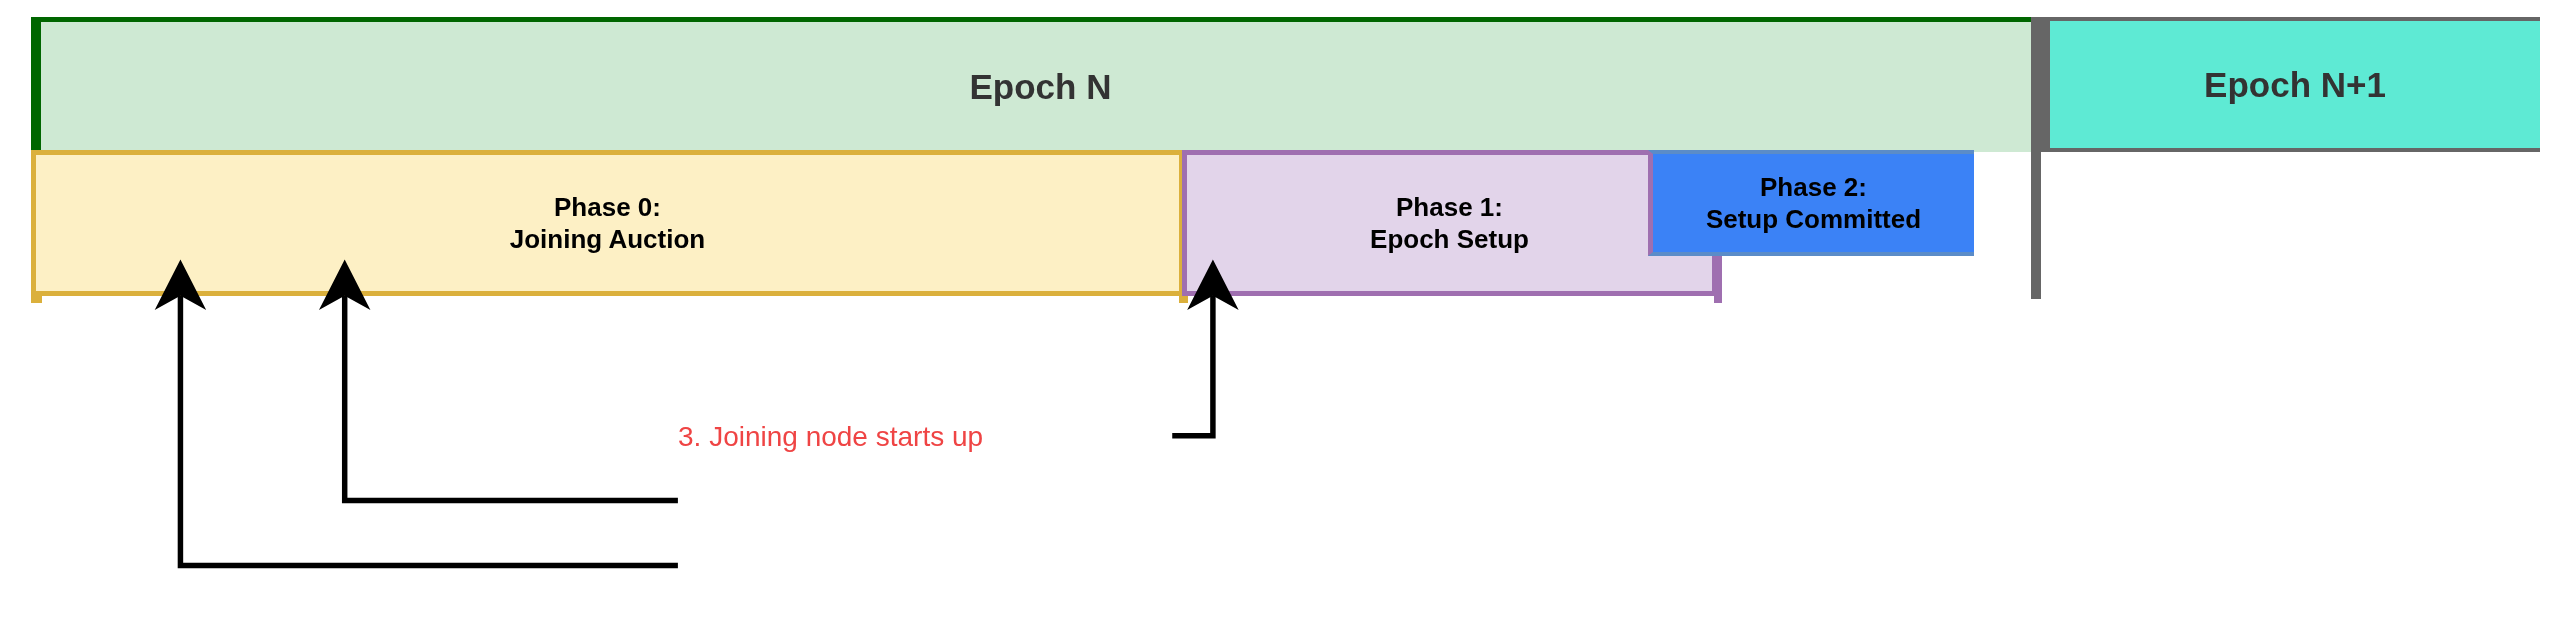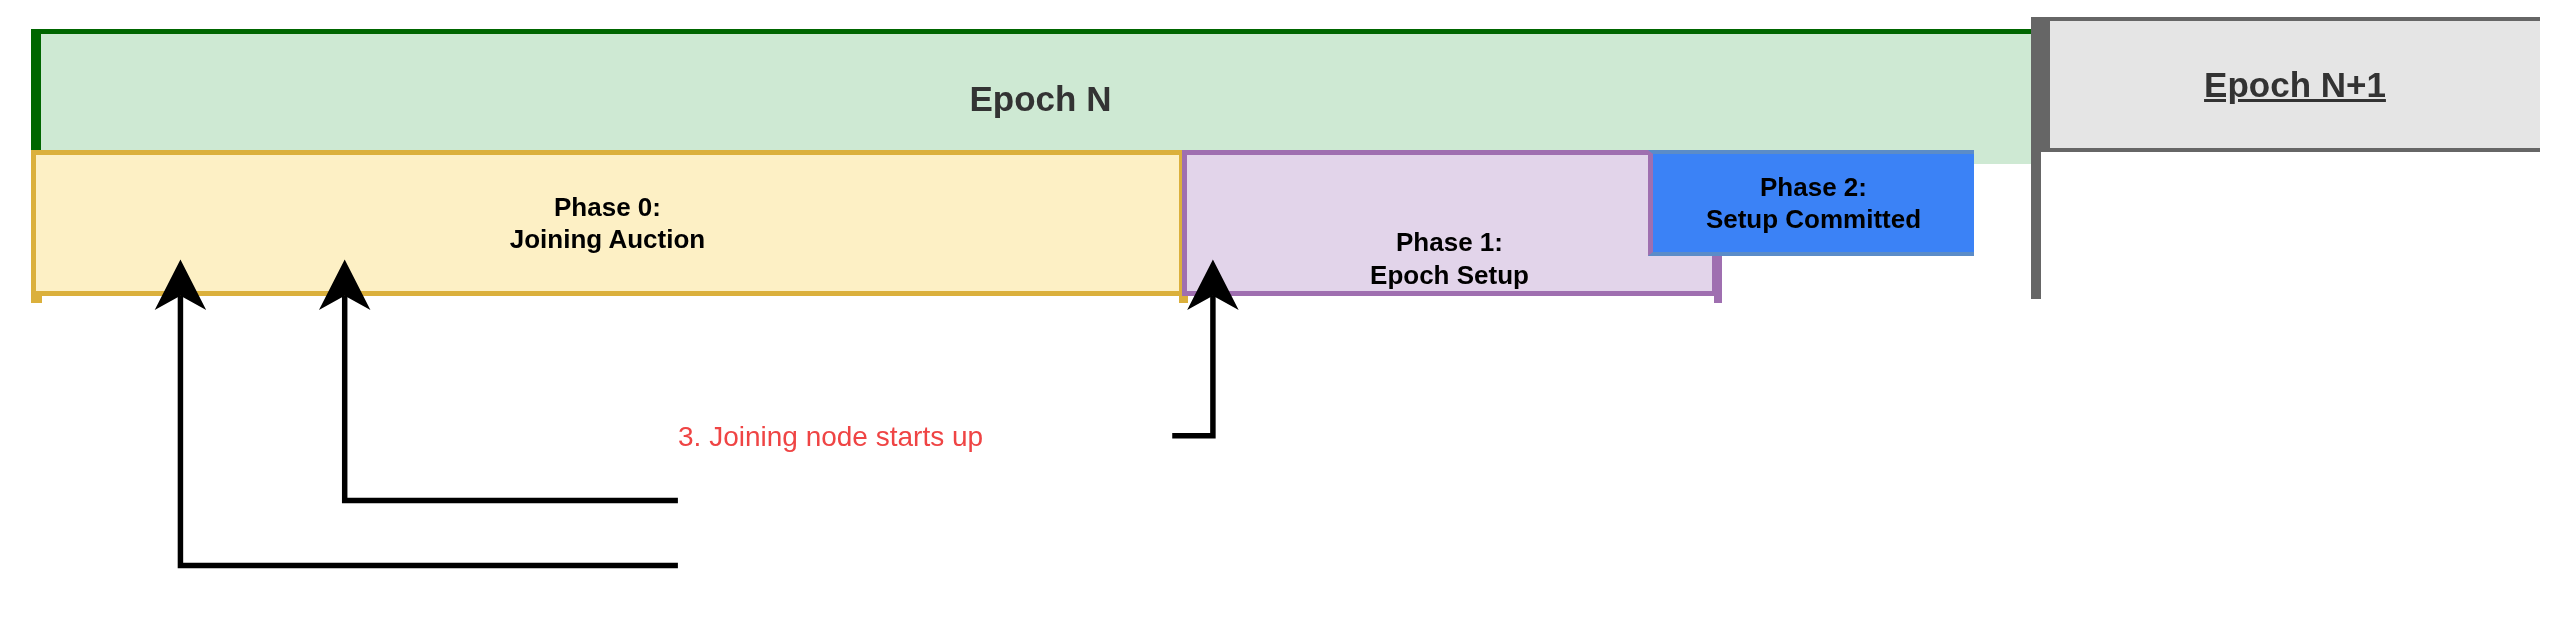--- a/index.html
+++ b/index.html
@@ -24,40 +24,39 @@
     box-sizing: border-box;
     display: flex;
     align-items: center;
     justify-content: center;
     font-weight: bold;
     color: #333333;
   }
 
   #epoch-n {
     left: 31px;
-    top: 29px;
+    top: 17px;
     width: 2009px;
     height: 135px;
     background: #cee9d3;
     border-top: 5.5px solid #006600;
     border-left: 10.2px solid #006600;
     font-size: 35px;
   }
 
   #epoch-n1 {
     left: 2040px;
     top: 17px;
     width: 500px;
     height: 135px;
-    background: #e5e5e5;
+    background: #5eead4;
     border-top: 4.7px solid #666666;
     border-bottom: 4.7px solid #666666;
     border-left: 10.2px solid #666666;
     font-size: 35px;
-    text-decoration: underline;
   }
 
   
   #epoch-divider {
     position: absolute;
     left: 2031px;
     top: 17px;
     width: 10.2px;
     height: 282px;
     background: #666666;
@@ -95,21 +94,20 @@
     background: #dbb03c;
   }
 
   #phase-1 {
     left: 1182px;
     top: 150px;
     width: 535px;
     height: 146px;
     background: #e2d4ea;
     border: 5.5px solid #9f6fb0;
-    justify-content: flex-end;
   }
   #phase-1-left-tail {
     position: absolute;
     left: 1179px;
     top: 150px;
     width: 9.4px;
     height: 153px;
     background: #dbb03c;
   }
 

